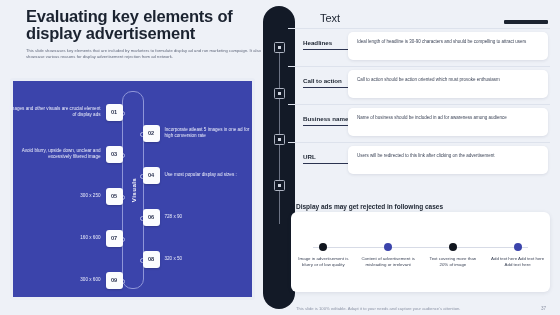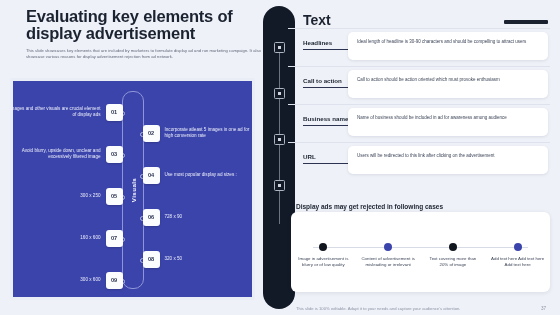--- a/index.html
+++ b/index.html
@@ -87,22 +87,22 @@
     position:absolute;left:11px;width:9px;height:9px;
     background:#131a27;border:1px solid #aeb4c2;border-radius:1.5px;
   }
   .pill-node i{
     position:absolute;left:2.5px;top:2.5px;width:3px;height:3px;
     background:#cfd4de;display:block;
   }
 
   
   .text-heading{
-    position:absolute;left:303px;top:12px;
-    font-size:14px;font-weight:bold;color:#1b2330;
+    position:absolute;left:320px;top:12px;
+    font-size:11px;font-weight:normal;color:#1b2330;
   }
   .trow{position:absolute;left:288px;right:12px;height:34px;}
   .trow .label{
     position:absolute;left:15px;top:9px;
     font-size:6.2px;font-weight:bold;color:#1b2330;white-space:nowrap;
   }
   .trow .lead{
     position:absolute;left:15px;top:18.5px;height:1px;background:#2b3350;
   }
   .trow .card{

